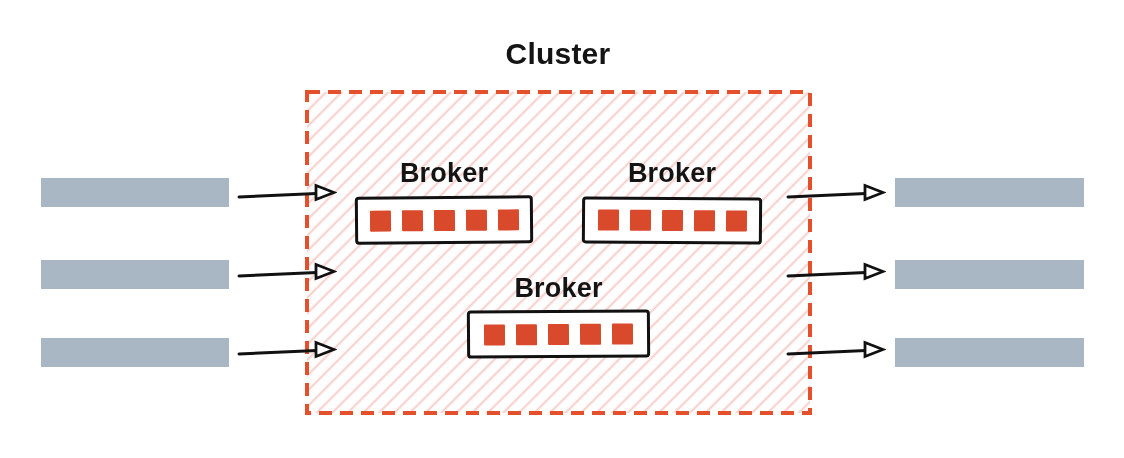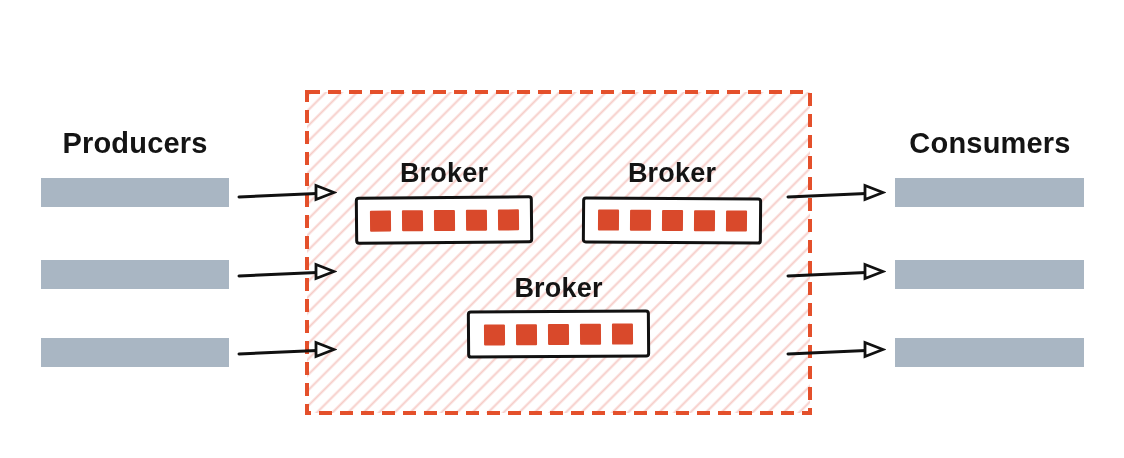--- a/index.html
+++ b/index.html
@@ -97,22 +97,21 @@
 
   <svg class="cluster-svg" width="507" height="325" aria-hidden="true">
     <defs>
       <pattern id="hatch" width="11" height="11" patternUnits="userSpaceOnUse" patternTransform="rotate(45)">
         <line class="hatch-line" x1="5.5" y1="-1" x2="5.5" y2="12"></line>
       </pattern>
     </defs>
     <rect class="cluster-rect" x="2" y="2" width="503" height="321" fill="url(#hatch)"></rect>
   </svg>
 
-  <div class="dlabel producers-label">Producers</div>
-  <div class="dlabel consumers-label">Consumers</div>
+  <div class="dlabel cluster-title">Cluster</div>
 
   <div class="bar p-bar-1"></div>
   <div class="bar p-bar-2"></div>
   <div class="bar p-bar-3"></div>
 
   <div class="bar c-bar-1"></div>
   <div class="bar c-bar-2"></div>
   <div class="bar c-bar-3"></div>
 
   <svg class="arrow-svg p-arrow-1" viewBox="0 0 100 26">

